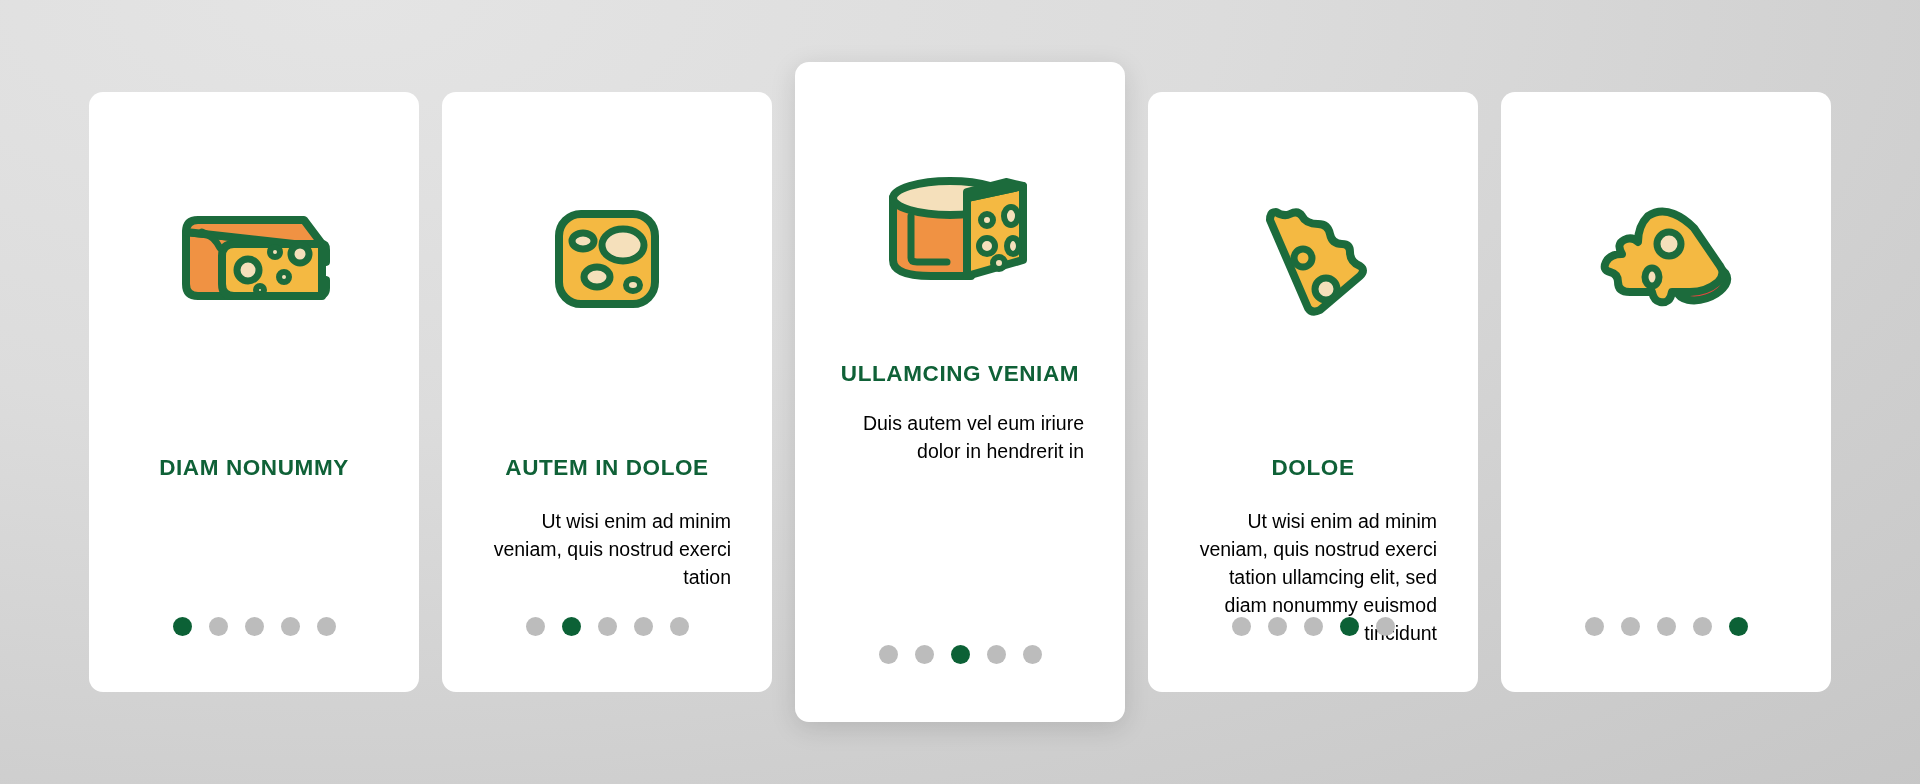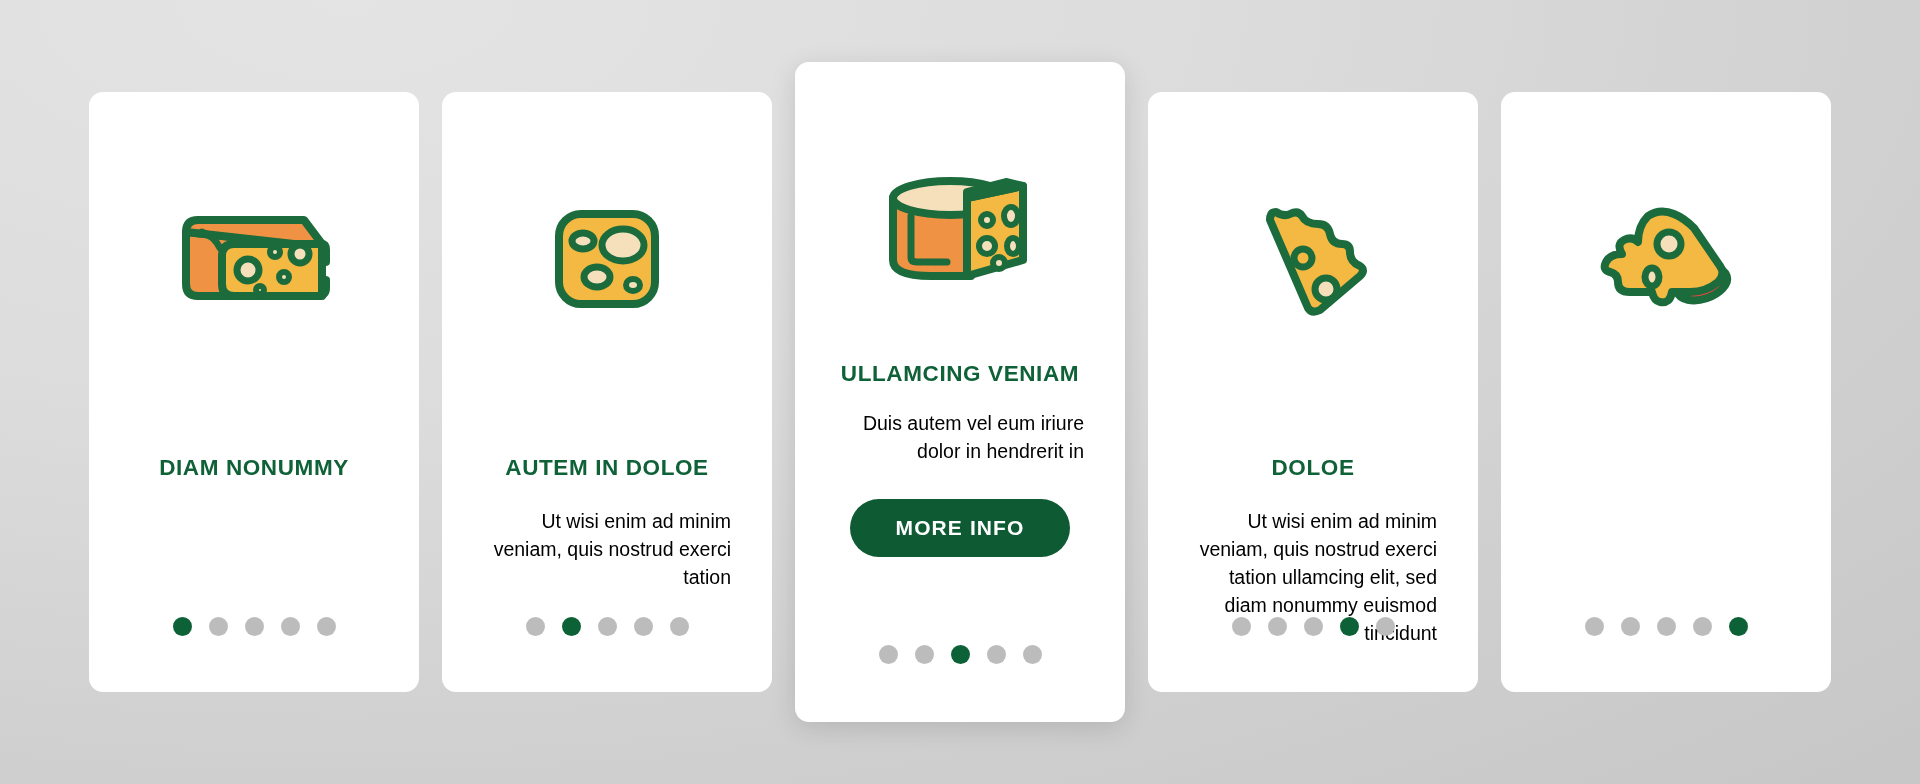--- a/index.html
+++ b/index.html
@@ -178,21 +178,20 @@
           <path d="M36 52 L36 94 Q36 98 42 98 L72 98" fill="none" stroke="#1c6b3c" stroke-width="7" stroke-linecap="round" stroke-linejoin="round"></path>
           <circle cx="112" cy="56" r="6" fill="#f5e0bb" stroke="#1c6b3c" stroke-width="6"></circle>
           <ellipse cx="136" cy="52" rx="7" ry="9" fill="#f5e0bb" stroke="#1c6b3c" stroke-width="6"></ellipse>
           <circle cx="112" cy="82" r="8" fill="#f5e0bb" stroke="#1c6b3c" stroke-width="6"></circle>
           <ellipse cx="138" cy="82" rx="6" ry="8" fill="#f5e0bb" stroke="#1c6b3c" stroke-width="6"></ellipse>
           <circle cx="124" cy="99" r="6" fill="#f5e0bb" stroke="#1c6b3c" stroke-width="6"></circle>
         </svg>
       </div>
       <div class="card-title">ULLAMCING VENIAM</div>
       <div class="card-body">Duis autem vel eum iriure dolor in hendrerit in</div>
-      <button class="more-info-btn">MORE INFO</button>
       <div class="dots">
         <span class="dot"></span>
         <span class="dot"></span>
         <span class="dot active"></span>
         <span class="dot"></span>
         <span class="dot"></span>
       </div>
     </div>
 
     <div class="card side">

